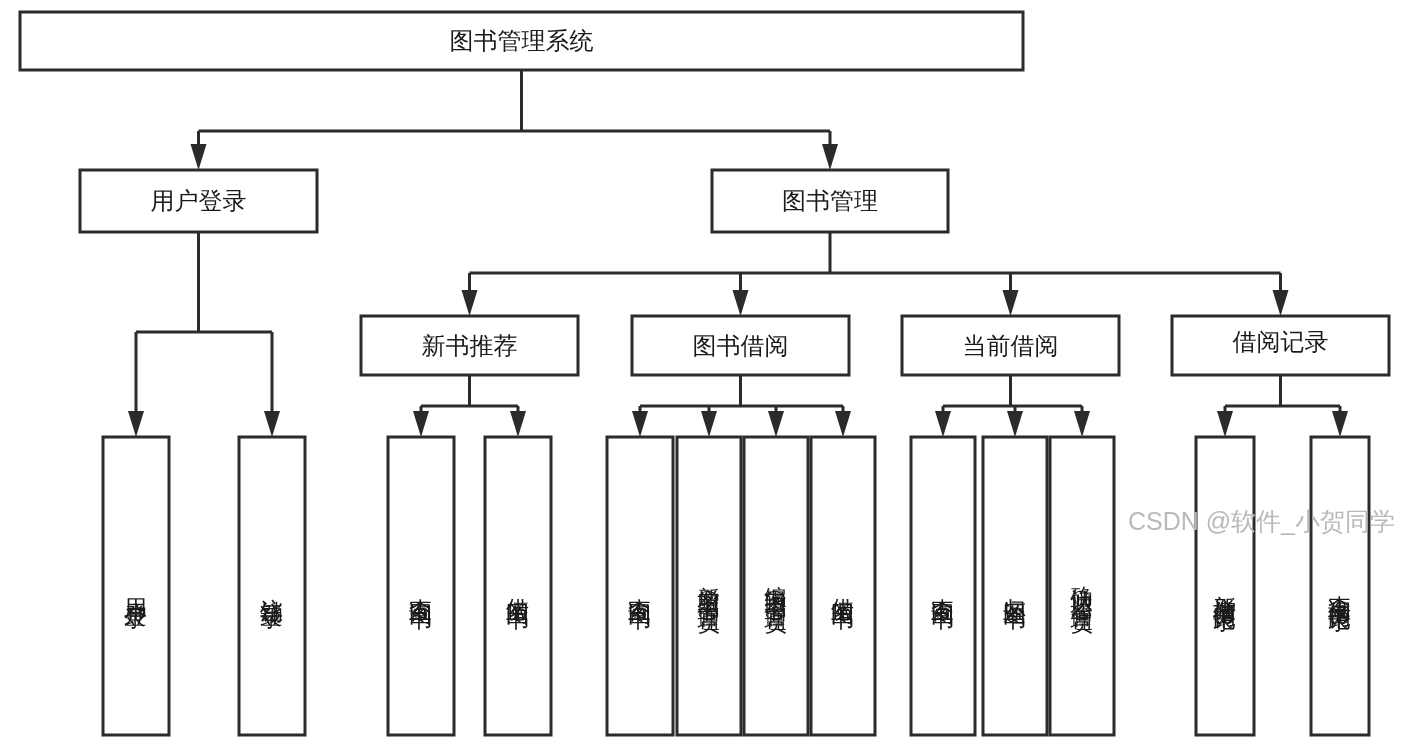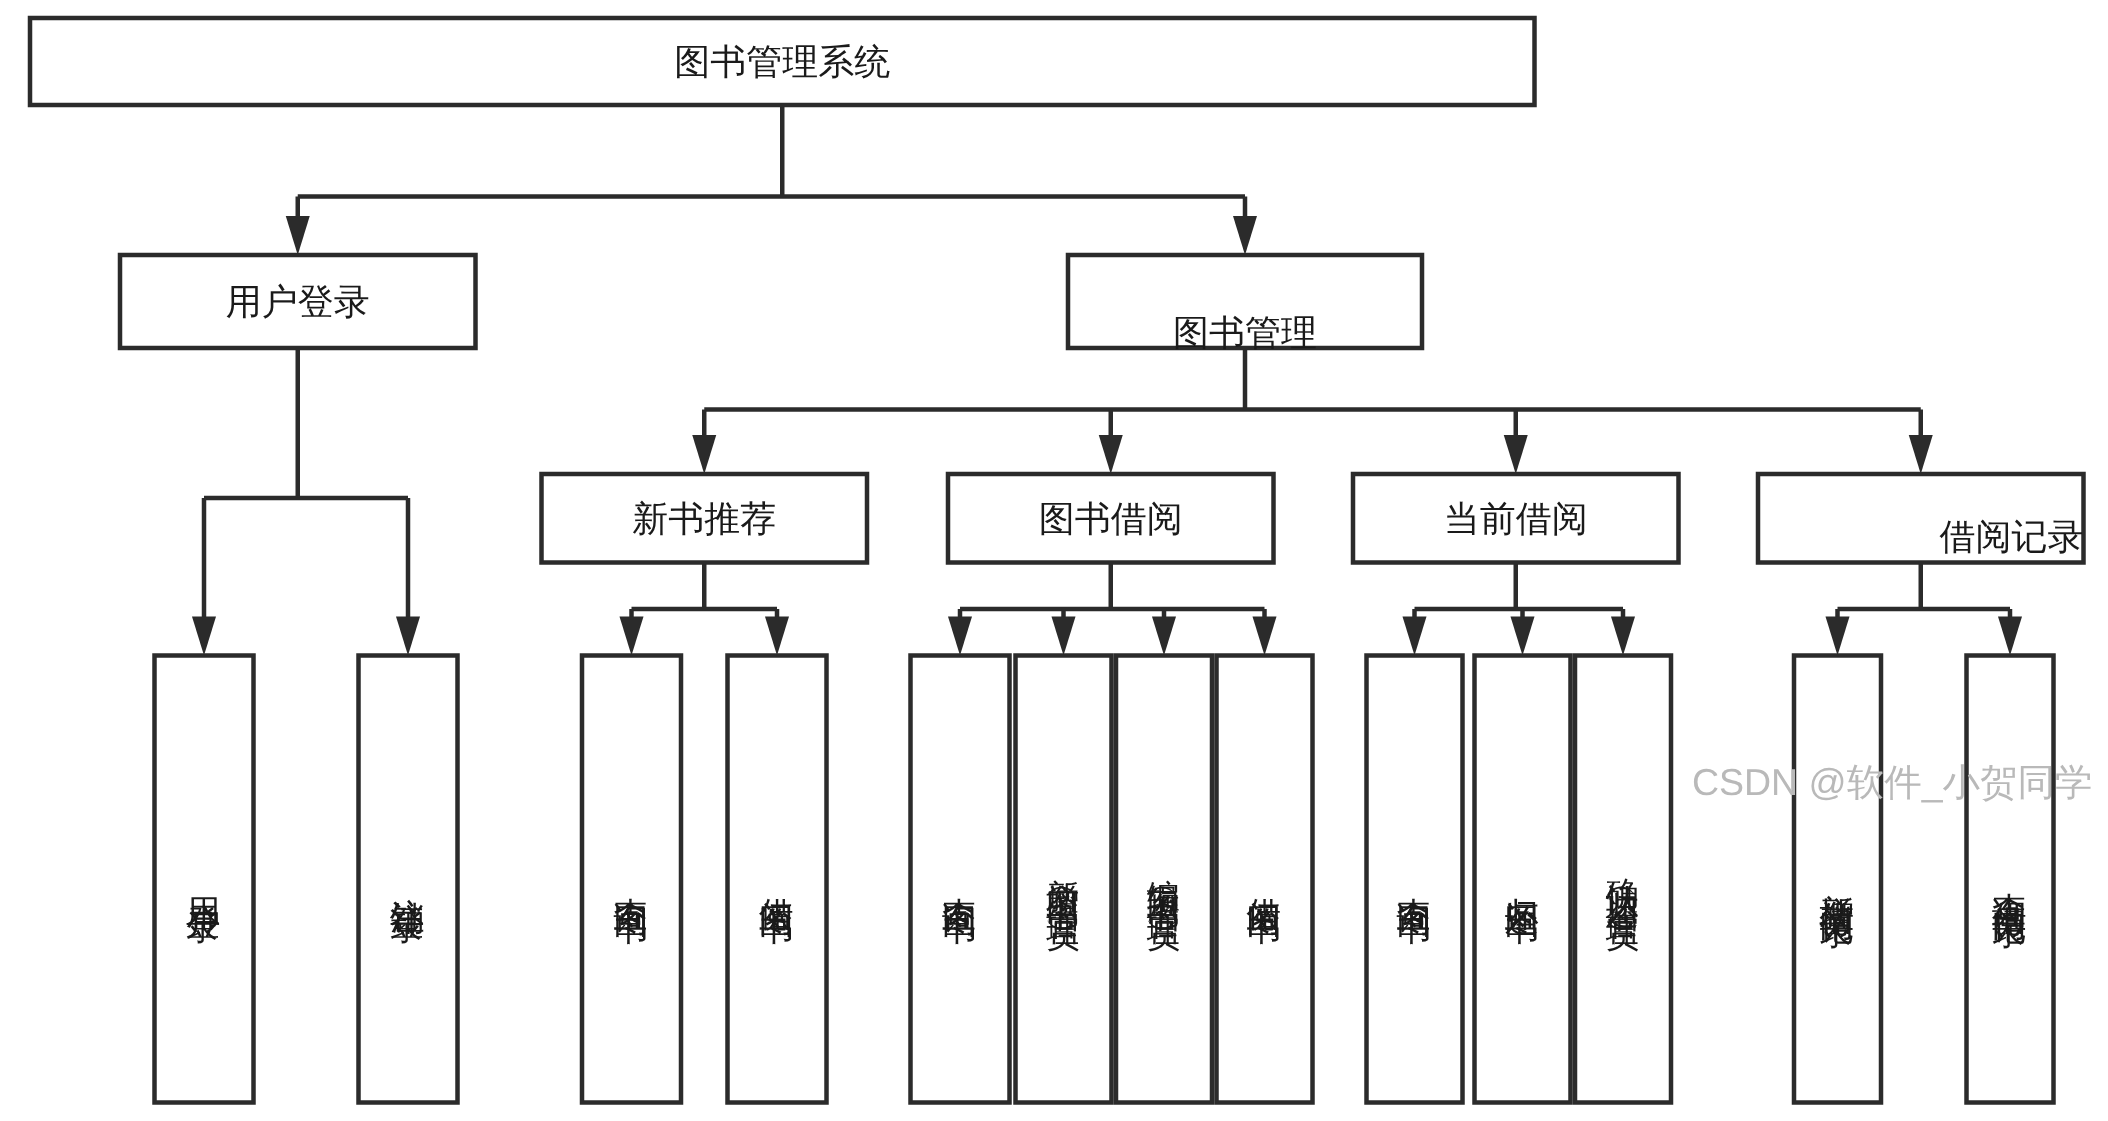--- a/index.html
+++ b/index.html
@@ -184,33 +184,33 @@
         <rect x="1311" y="437" width="58" height="298" rx="0" class="node-box"></rect>
       </g>
   </svg>
   <div id="labels-layer">
       <div class="horizontal-label-wrap" style="left: 20px; top: 12px; width: 1003px; height: 58px;">
         <span class="horizontal-text">图书管理系统</span>
       </div>
       <div class="horizontal-label-wrap" style="left: 80px; top: 170px; width: 237px; height: 62px;">
         <span class="horizontal-text">用户登录</span>
       </div>
-      <div class="horizontal-label-wrap" style="left: 712px; top: 170px; width: 236px; height: 62px; margin-top: 21px;">
+      <div class="horizontal-label-wrap" style="left: 712px; top: 170px; width: 236px; height: 62px;">
         <span class="horizontal-text">图书管理</span>
       </div>
       <div class="horizontal-label-wrap" style="left: 361px; top: 316px; width: 217px; height: 59px; align-items: center;">
         <span class="horizontal-text">新书推荐</span>
       </div>
       <div class="horizontal-label-wrap" style="left: 632px; top: 316px; width: 217px; height: 59px; border-radius: 27px;">
         <span class="horizontal-text">图书借阅</span>
       </div>
       <div class="horizontal-label-wrap" style="left: 902px; top: 316px; width: 217px; height: 59px;">
         <span class="horizontal-text">当前借阅</span>
       </div>
-      <div class="horizontal-label-wrap" style="left: 1172px; top: 328px; width: 217px; height: 59px; justify-content: flex-end;">
+      <div class="horizontal-label-wrap" style="left: 1172px; top: 312px; width: 217px; height: 59px;">
         <span class="horizontal-text">借阅记录</span>
       </div>
       <div class="vertical-label-wrap" style="left: 103px; top: 437px; width: 66px; height: 298px;">
         <span class="vertical-text">用户登录</span>
       </div>
       <div class="vertical-label-wrap" style="left: 239px; top: 437px; width: 66px; height: 298px;">
         <span class="vertical-text">注销登录</span>
       </div>
       <div class="vertical-label-wrap" style="left: 388px; top: 437px; width: 66px; height: 298px;">
         <span class="vertical-text">查询图书</span>

